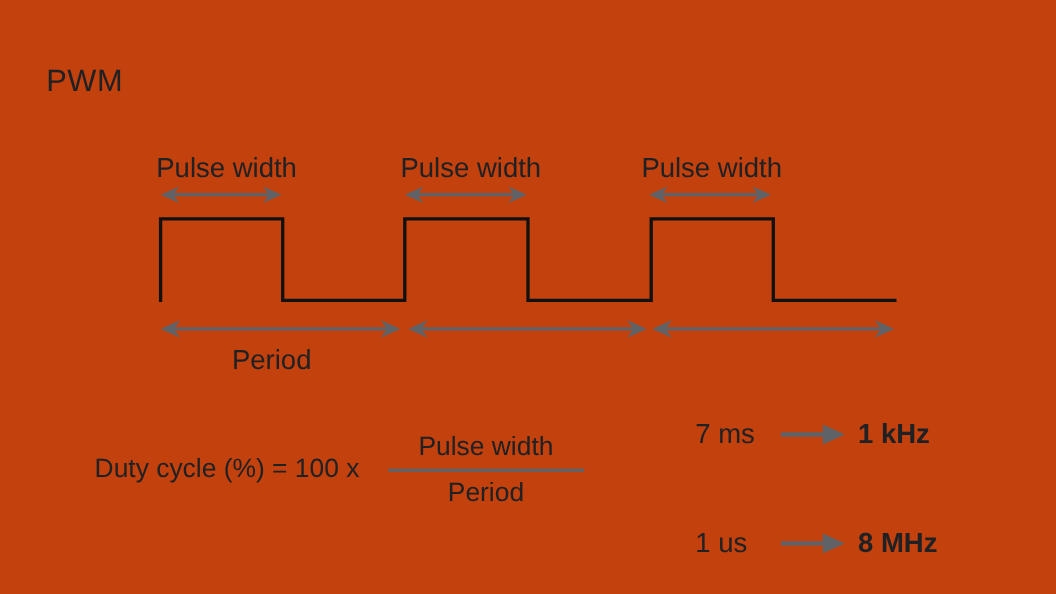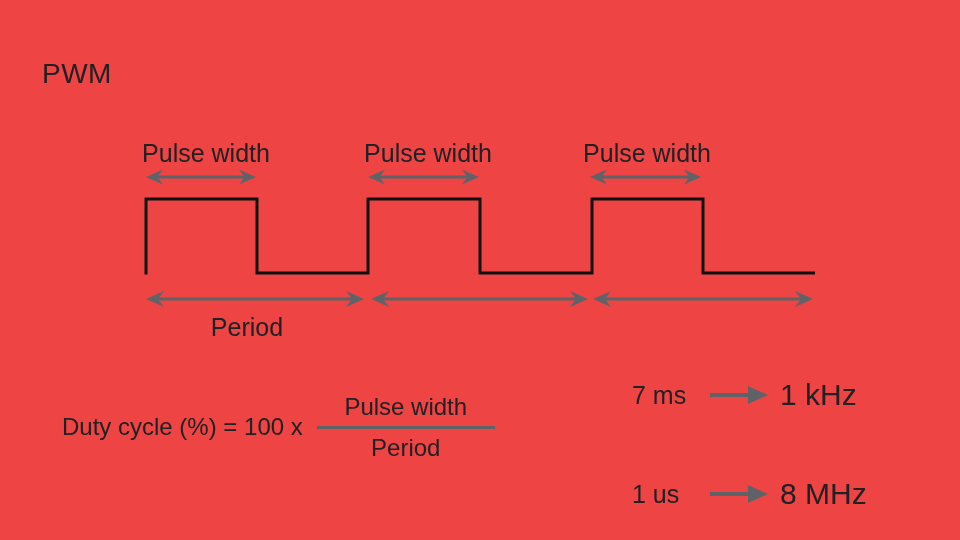--- a/index.html
+++ b/index.html
@@ -4,21 +4,21 @@
 <style>
   html, body {
     margin: 0;
     padding: 0;
     background: #ffffff;
   }
   .canvas {
     position: relative;
     width: 960px;
     height: 540px;
-    background: #ef4444;
+    background: #c2410c;
     overflow: hidden;
     font-family: "Liberation Sans", "DejaVu Sans", sans-serif;
     color: #202124;
   }
   .abs { position: absolute; }
   .title {
     left: 42px;
     top: 58px;
     font-size: 28px;
     line-height: 32px;
@@ -45,25 +45,25 @@
     color: #202124;
   }
   .overlay {
     left: 0;
     top: 0;
     width: 960px;
     height: 540px;
   }
   .overlay line, .overlay path { stroke-linecap: butt; }
   .formula-row {
-    left: 62px;
+    left: 86px;
     top: 392px;
     display: flex;
     align-items: center;
-    gap: 14px;
+    gap: 26px;
   }
   .formula-lhs {
     font-size: 24px;
     line-height: 30px;
     white-space: nowrap;
     color: #202124;
   }
   .fraction {
     display: flex;
     flex-direction: column;
@@ -91,24 +91,25 @@
   .conv-row.r2 { top: 448px; margin-top: 32px; }
   .conv-from {
     font-size: 25px;
     line-height: 28px;
     width: 76px;
     white-space: nowrap;
     color: #202124;
   }
   .conv-arrow { width: 60px; height: 24px; margin-right: 12px; }
   .conv-to {
-    font-size: 30px;
+    font-size: 25px;
     line-height: 28px;
     white-space: nowrap;
     color: #202124;
+    font-weight: bold;
   }
 </style>
 </head>
 <body>
 
 <div class="canvas">
 
   <div class="abs title">PWM</div>
 
   <div class="abs pw-label p1">Pulse width</div>

